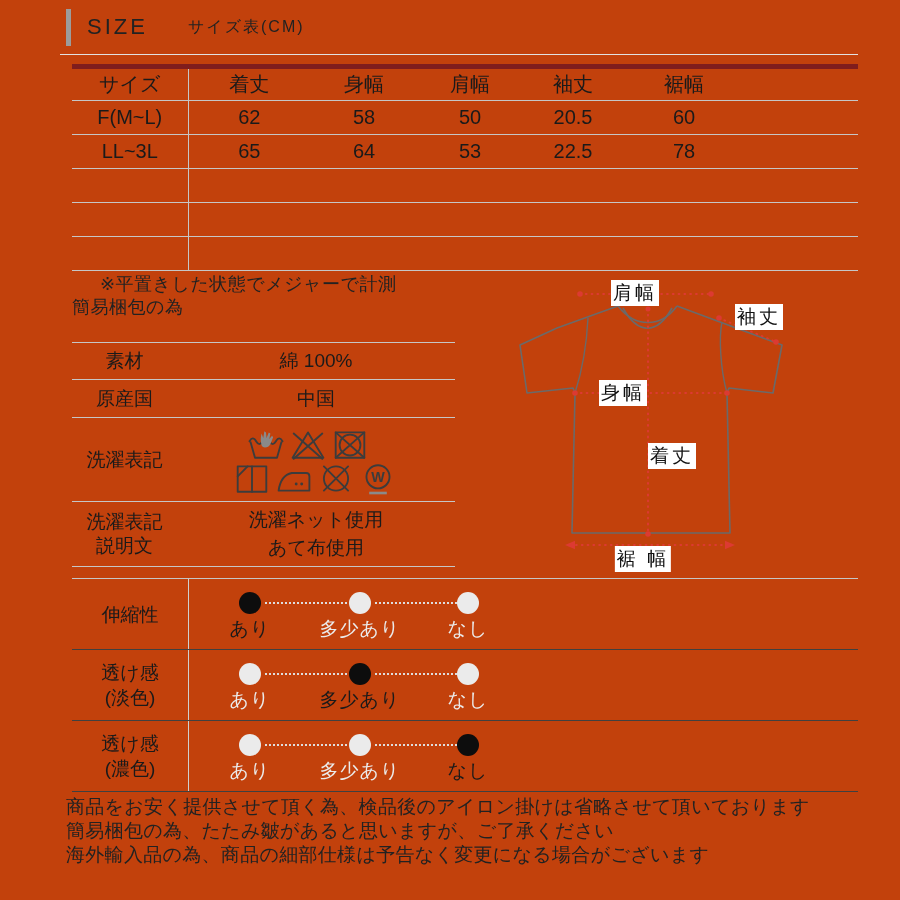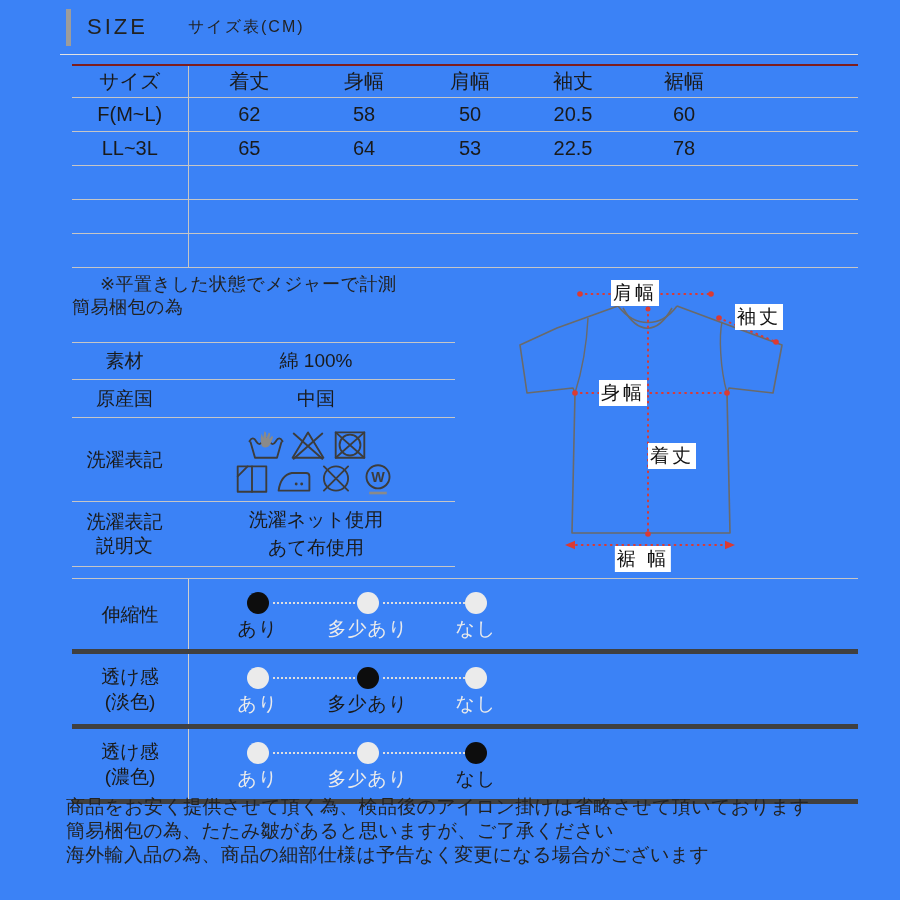--- a/index.html
+++ b/index.html
@@ -1,27 +1,27 @@
 <!DOCTYPE html>
 <html><head>
 <meta charset="utf-8">
 <style>
   html,body{margin:0;padding:0;}
   body{width:900px;height:900px;background:#fff;font-family:"Liberation Sans","DejaVu Sans",sans-serif;color:#1c1c1c;}
-  .page{position:relative;width:900px;height:900px;background:#3b82f6;overflow:hidden;}
+  .page{position:relative;width:900px;height:900px;background:#c2410c;overflow:hidden;}
 
   
   .hdr{position:absolute;left:66px;top:8px;height:38px;display:flex;align-items:center;}
   .hdr .accent{width:5px;height:37px;background:#9c9c9c;margin-right:16px;}
   .hdr .t-en{font-size:22px;letter-spacing:3px;color:#222;}
   .hdr .t-jp{font-size:16px;margin-left:40px;letter-spacing:2px;color:#222;}
   .hdr-rule{position:absolute;left:60px;top:54px;width:798px;border-top:1px solid #e2e2e2;}
 
   
-  .size-table{position:absolute;left:72px;top:64px;width:786px;border-collapse:collapse;table-layout:fixed;font-size:20px;color:#1a1a1a;border-top:2px solid #7f1d1d;}
+  .size-table{position:absolute;left:72px;top:64px;width:786px;border-collapse:collapse;table-layout:fixed;font-size:20px;color:#1a1a1a;border-top:5px solid #7f1d1d;}
   .size-table th,.size-table td{border-bottom:1px solid #c6c6c6;text-align:center;font-weight:normal;padding:0;}
   .size-table thead th{height:31px;}
   .size-table tbody td{height:33px;}
   .size-table .c0{border-right:1px solid #c6c6c6;}
 
   
   .notes{position:absolute;left:72px;top:273px;font-size:18px;line-height:23px;color:#222;letter-spacing:0.5px;}
   .notes .n1{padding-left:28px;}
 
   
@@ -36,21 +36,21 @@
   .icon-row.row2{margin-left:56px;margin-top:1px;}
   .care-note-val{text-align:left;padding-left:13px;line-height:28px;}
 
   
   .diagram{position:absolute;left:495px;top:278px;width:390px;height:300px;}
   .diagram svg{position:absolute;left:0;top:0;}
   .dlabel{position:absolute;transform:translate(-50%,-50%);background:#fff;padding:0 2px;font-size:19px;letter-spacing:3px;color:#111;white-space:nowrap;}
 
   
   .attr-table{position:absolute;left:72px;top:578px;width:786px;border-top:1px solid #c6c6c6;font-size:19px;}
-  .attr-row{position:relative;height:70px;border-bottom:5px solid #404040;display:flex;gap:8px;}
+  .attr-row{position:relative;height:70px;border-bottom:1px solid #404040;display:flex;}
   .attr-label{width:116px;border-right:1px solid #cfcfcf;display:flex;flex-direction:column;justify-content:center;align-items:center;line-height:25px;color:#1a1a1a;}
   .attr-opts{position:relative;flex:1;}
   .opt{position:absolute;top:13px;width:84px;display:flex;flex-direction:column;align-items:center;transform:translateX(-50%);}
   .opt .dot{width:22px;height:22px;border-radius:50%;background:#ebebeb;}
   .opt .lbl{margin-top:2px;color:#ebebeb;letter-spacing:1px;white-space:nowrap;text-align:right;}
   .opt.on .dot{background:#0d0d0d;}
   .opt.on .lbl{color:#1a1a1a;}
   .o1{left:61px;} .o2{left:171px;} .o3{left:279px;}
   .conn{position:absolute;top:23px;height:0;border-top:2px dotted #dedede;}
   .conn1{left:76px;width:82px;} .conn2{left:186px;width:82px;}

